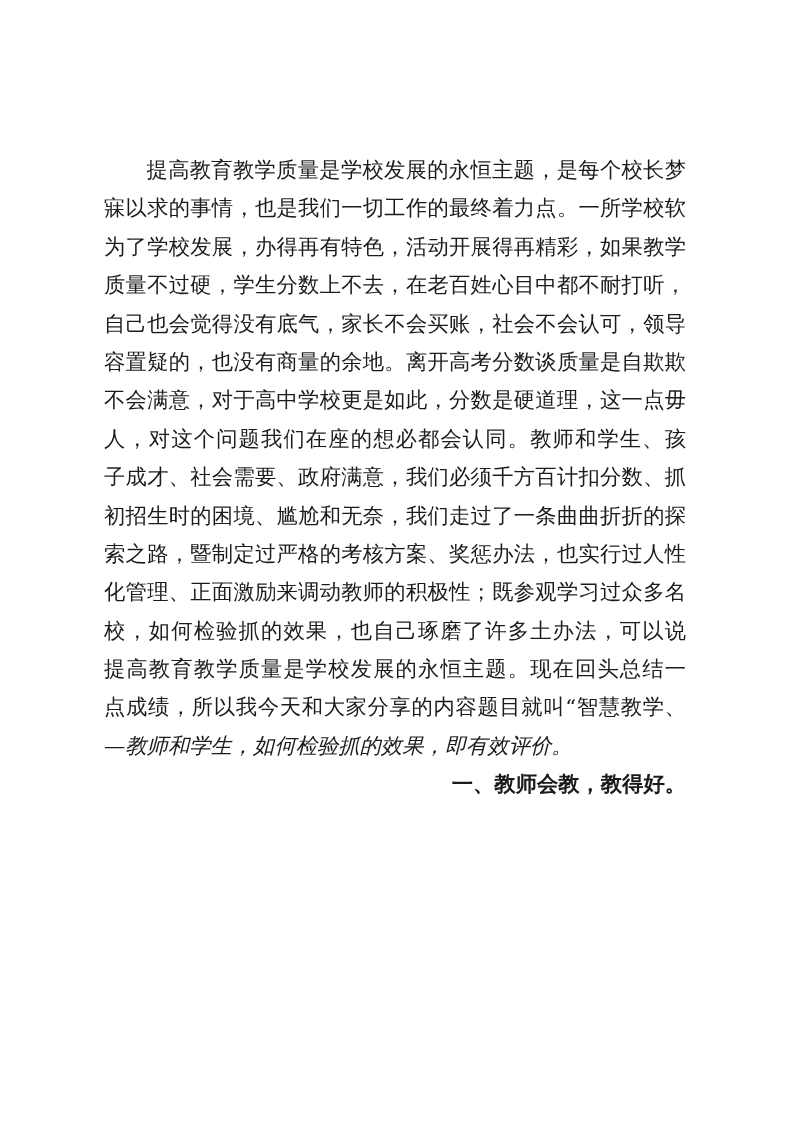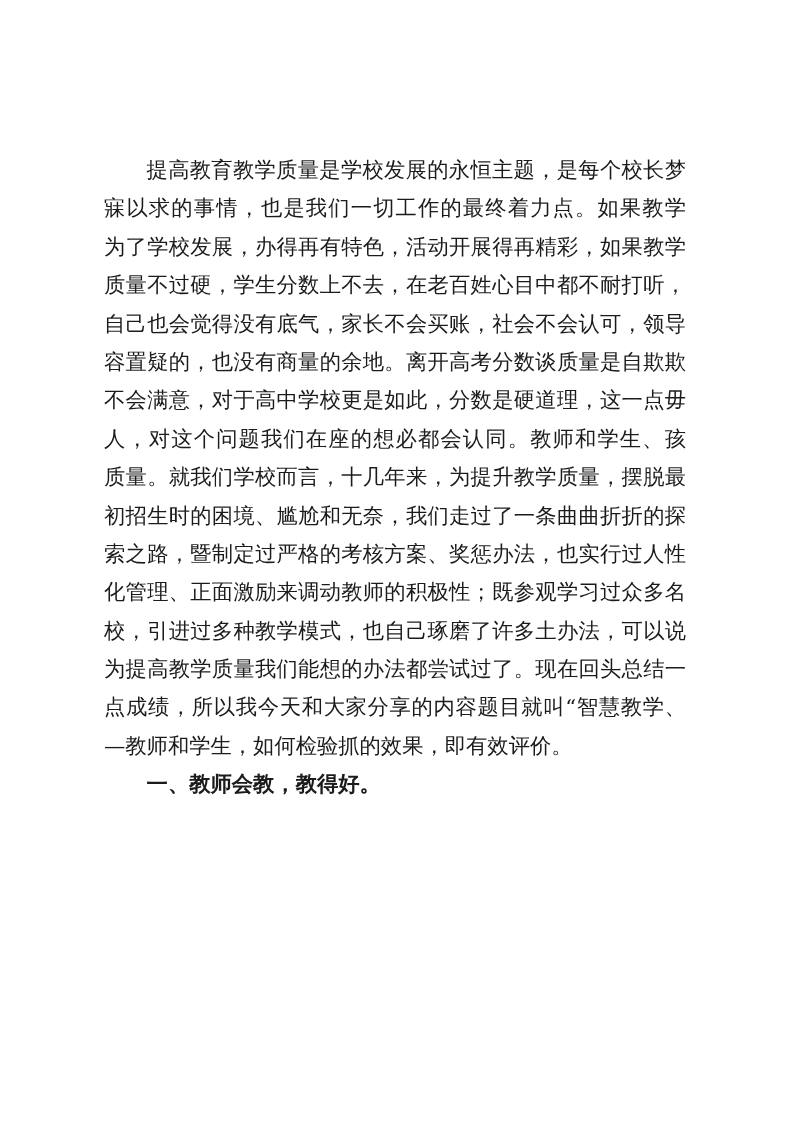--- a/index.html
+++ b/index.html
@@ -30,48 +30,49 @@
     text-justify: inter-character;
     white-space: nowrap;
     overflow: hidden;
     height: 38.4px;
   }
   .para-line:first-child {
     text-indent: 2em;
   }
   .para-line:last-child {
     text-align-last: left;
+    font-style: italic;
   }
   .section-heading {
     font-weight: bold;
     text-indent: 2em;
-    text-align: left;
+    text-align: right;
     white-space: nowrap;
     overflow: hidden;
     height: 38.4px;
   }
 </style>
 </head>
 <body>
 
 <div class="page">
   <div class="content">
     <div class="paragraph">
         <div class="para-line">提高教育教学质量是学校发展的永恒主题，是每个校长梦</div>
-        <div class="para-line">寐以求的事情，也是我们一切工作的最终着力点。如果教学</div>
+        <div class="para-line">寐以求的事情，也是我们一切工作的最终着力点。一所学校软</div>
         <div class="para-line">为了学校发展，办得再有特色，活动开展得再精彩，如果教学</div>
         <div class="para-line">质量不过硬，学生分数上不去，在老百姓心目中都不耐打听，</div>
         <div class="para-line">自己也会觉得没有底气，家长不会买账，社会不会认可，领导</div>
         <div class="para-line">容置疑的，也没有商量的余地。离开高考分数谈质量是自欺欺</div>
         <div class="para-line">不会满意，对于高中学校更是如此，分数是硬道理，这一点毋</div>
         <div class="para-line">人，对这个问题我们在座的想必都会认同。教师和学生、孩</div>
-        <div class="para-line">质量。就我们学校而言，十几年来，为提升教学质量，摆脱最</div>
+        <div class="para-line">子成才、社会需要、政府满意，我们必须千方百计扣分数、抓</div>
         <div class="para-line">初招生时的困境、尴尬和无奈，我们走过了一条曲曲折折的探</div>
         <div class="para-line">索之路，暨制定过严格的考核方案、奖惩办法，也实行过人性</div>
         <div class="para-line">化管理、正面激励来调动教师的积极性；既参观学习过众多名</div>
-        <div class="para-line">校，引进过多种教学模式，也自己琢磨了许多土办法，可以说</div>
-        <div class="para-line">为提高教学质量我们能想的办法都尝试过了。现在回头总结一</div>
+        <div class="para-line">校，如何检验抓的效果，也自己琢磨了许多土办法，可以说</div>
+        <div class="para-line">提高教育教学质量是学校发展的永恒主题。现在回头总结一</div>
         <div class="para-line">点成绩，所以我今天和大家分享的内容题目就叫“智慧教学、</div>
         <div class="para-line">—教师和学生，如何检验抓的效果，即有效评价。</div>
       </div>
     <div class="section-heading">一、教师会教，教得好。</div>
   </div>
 </div>
 
 </body></html>

